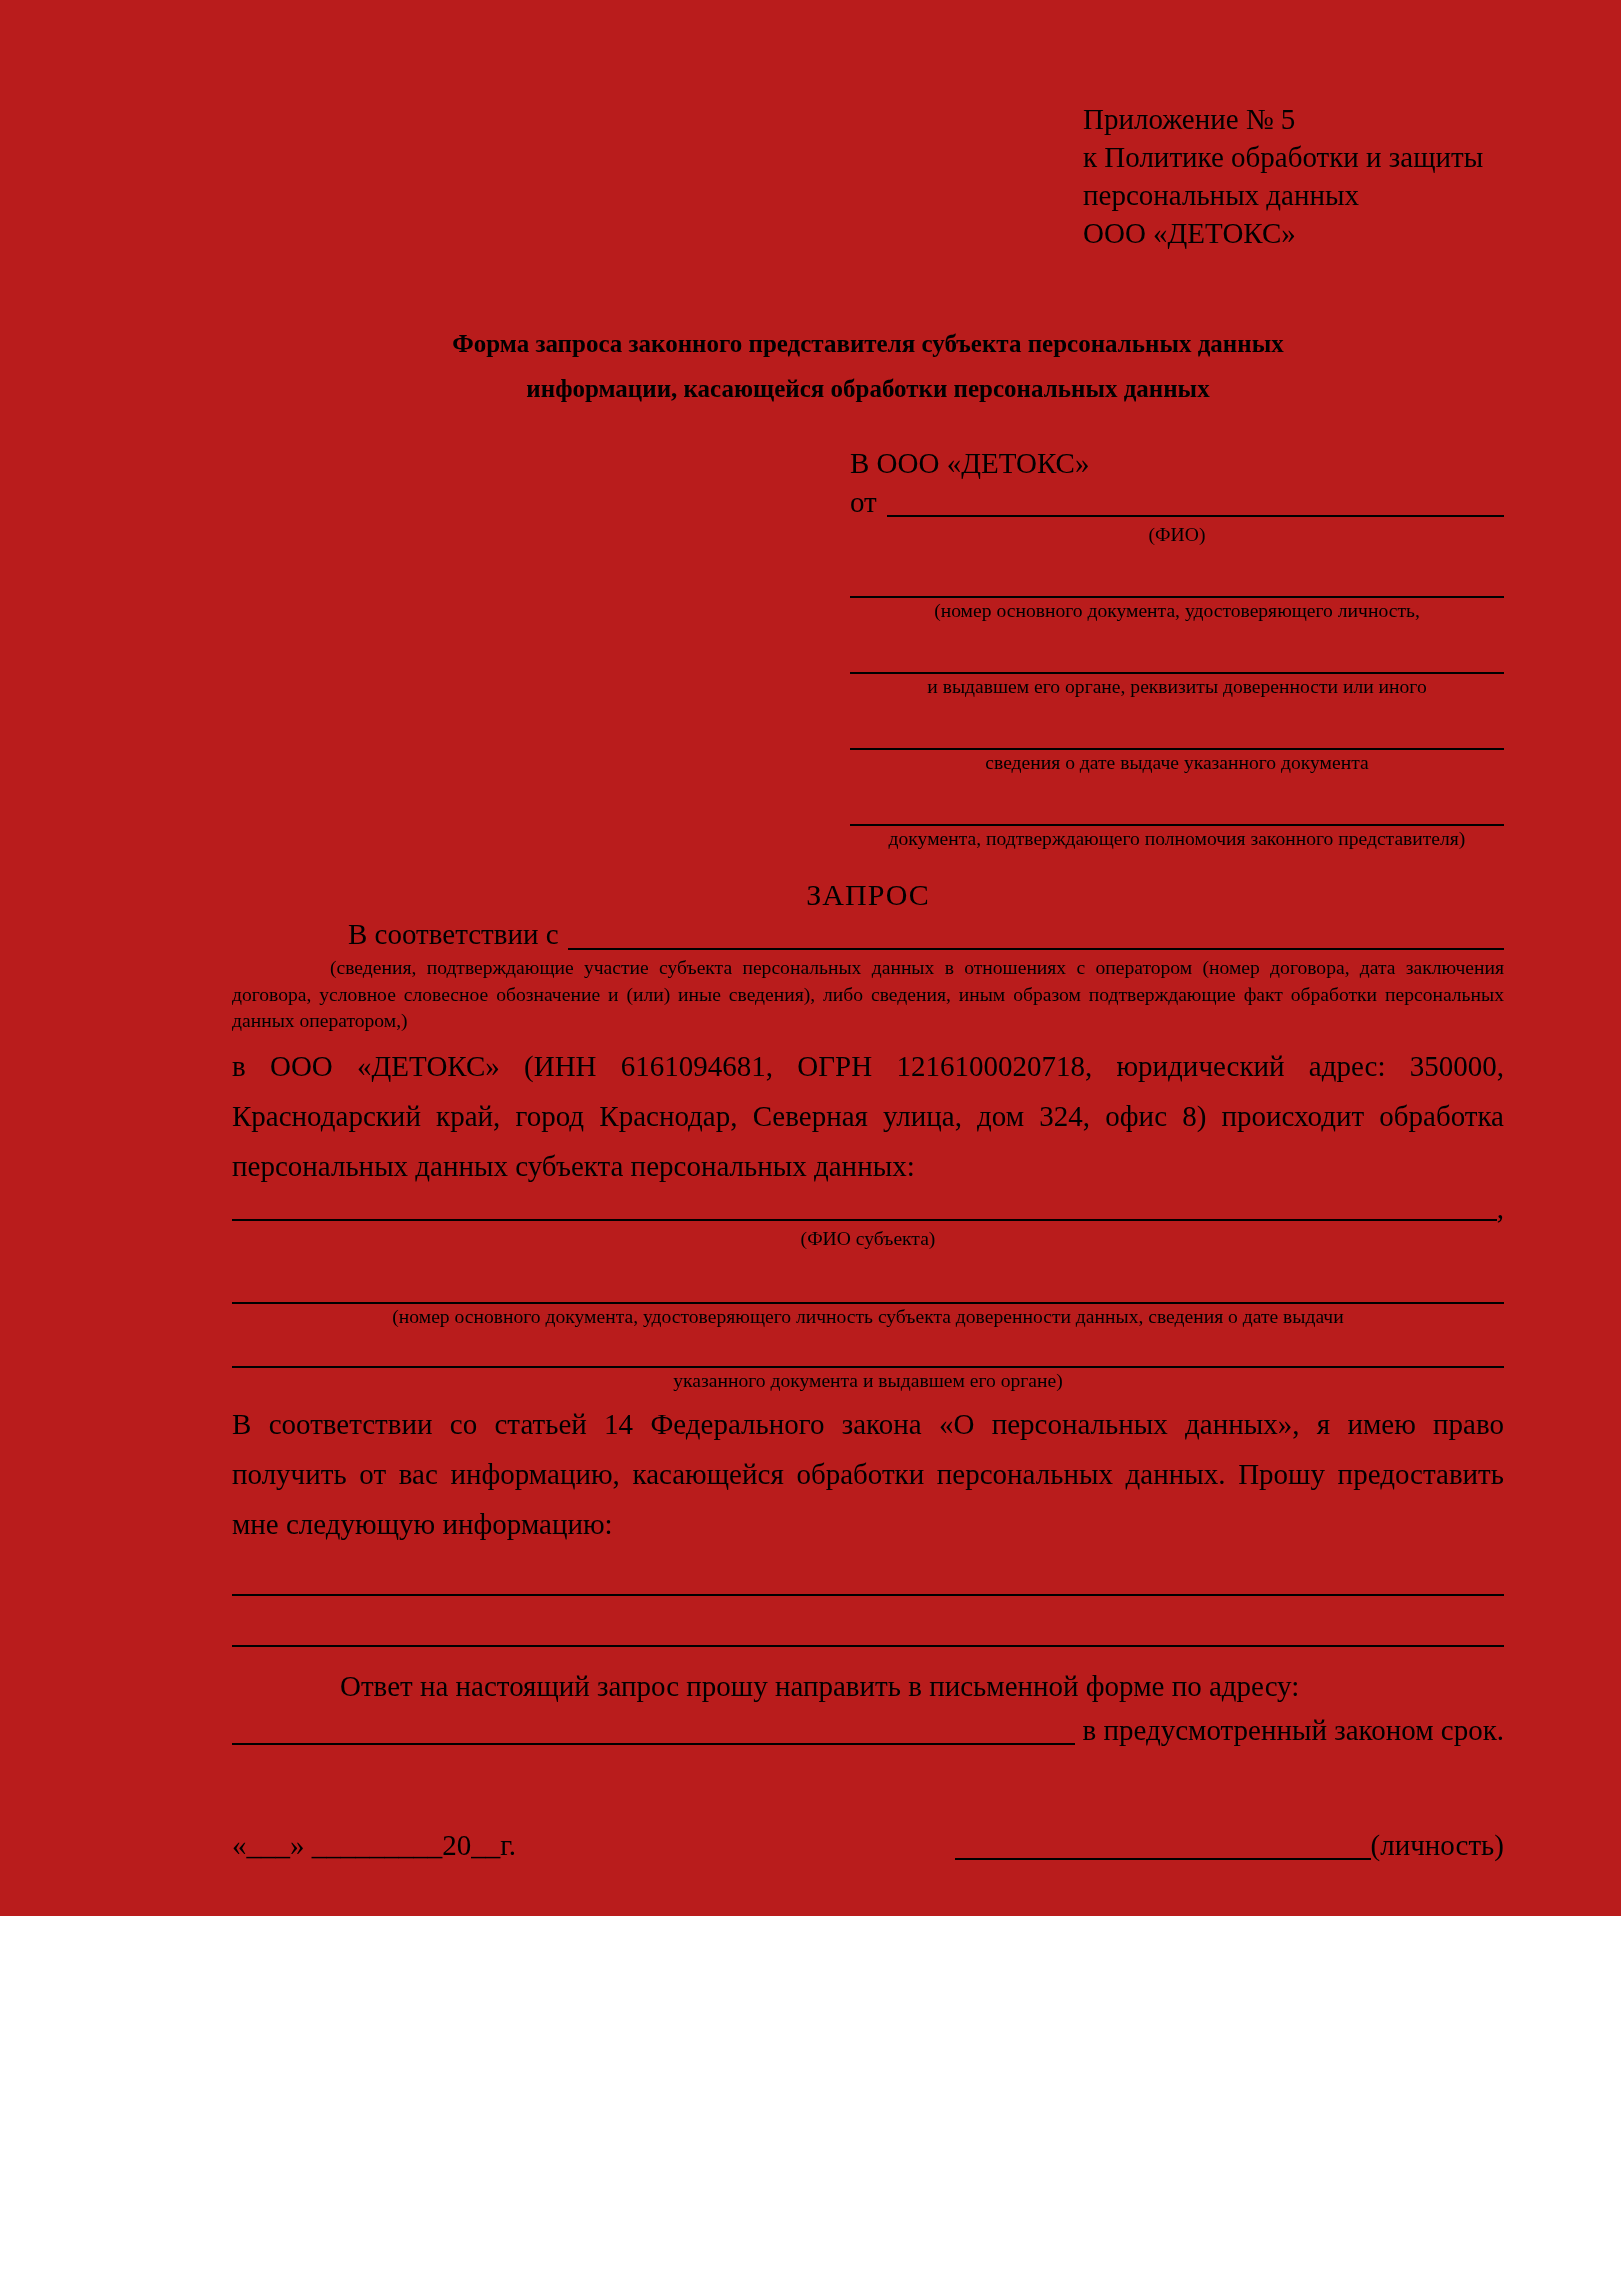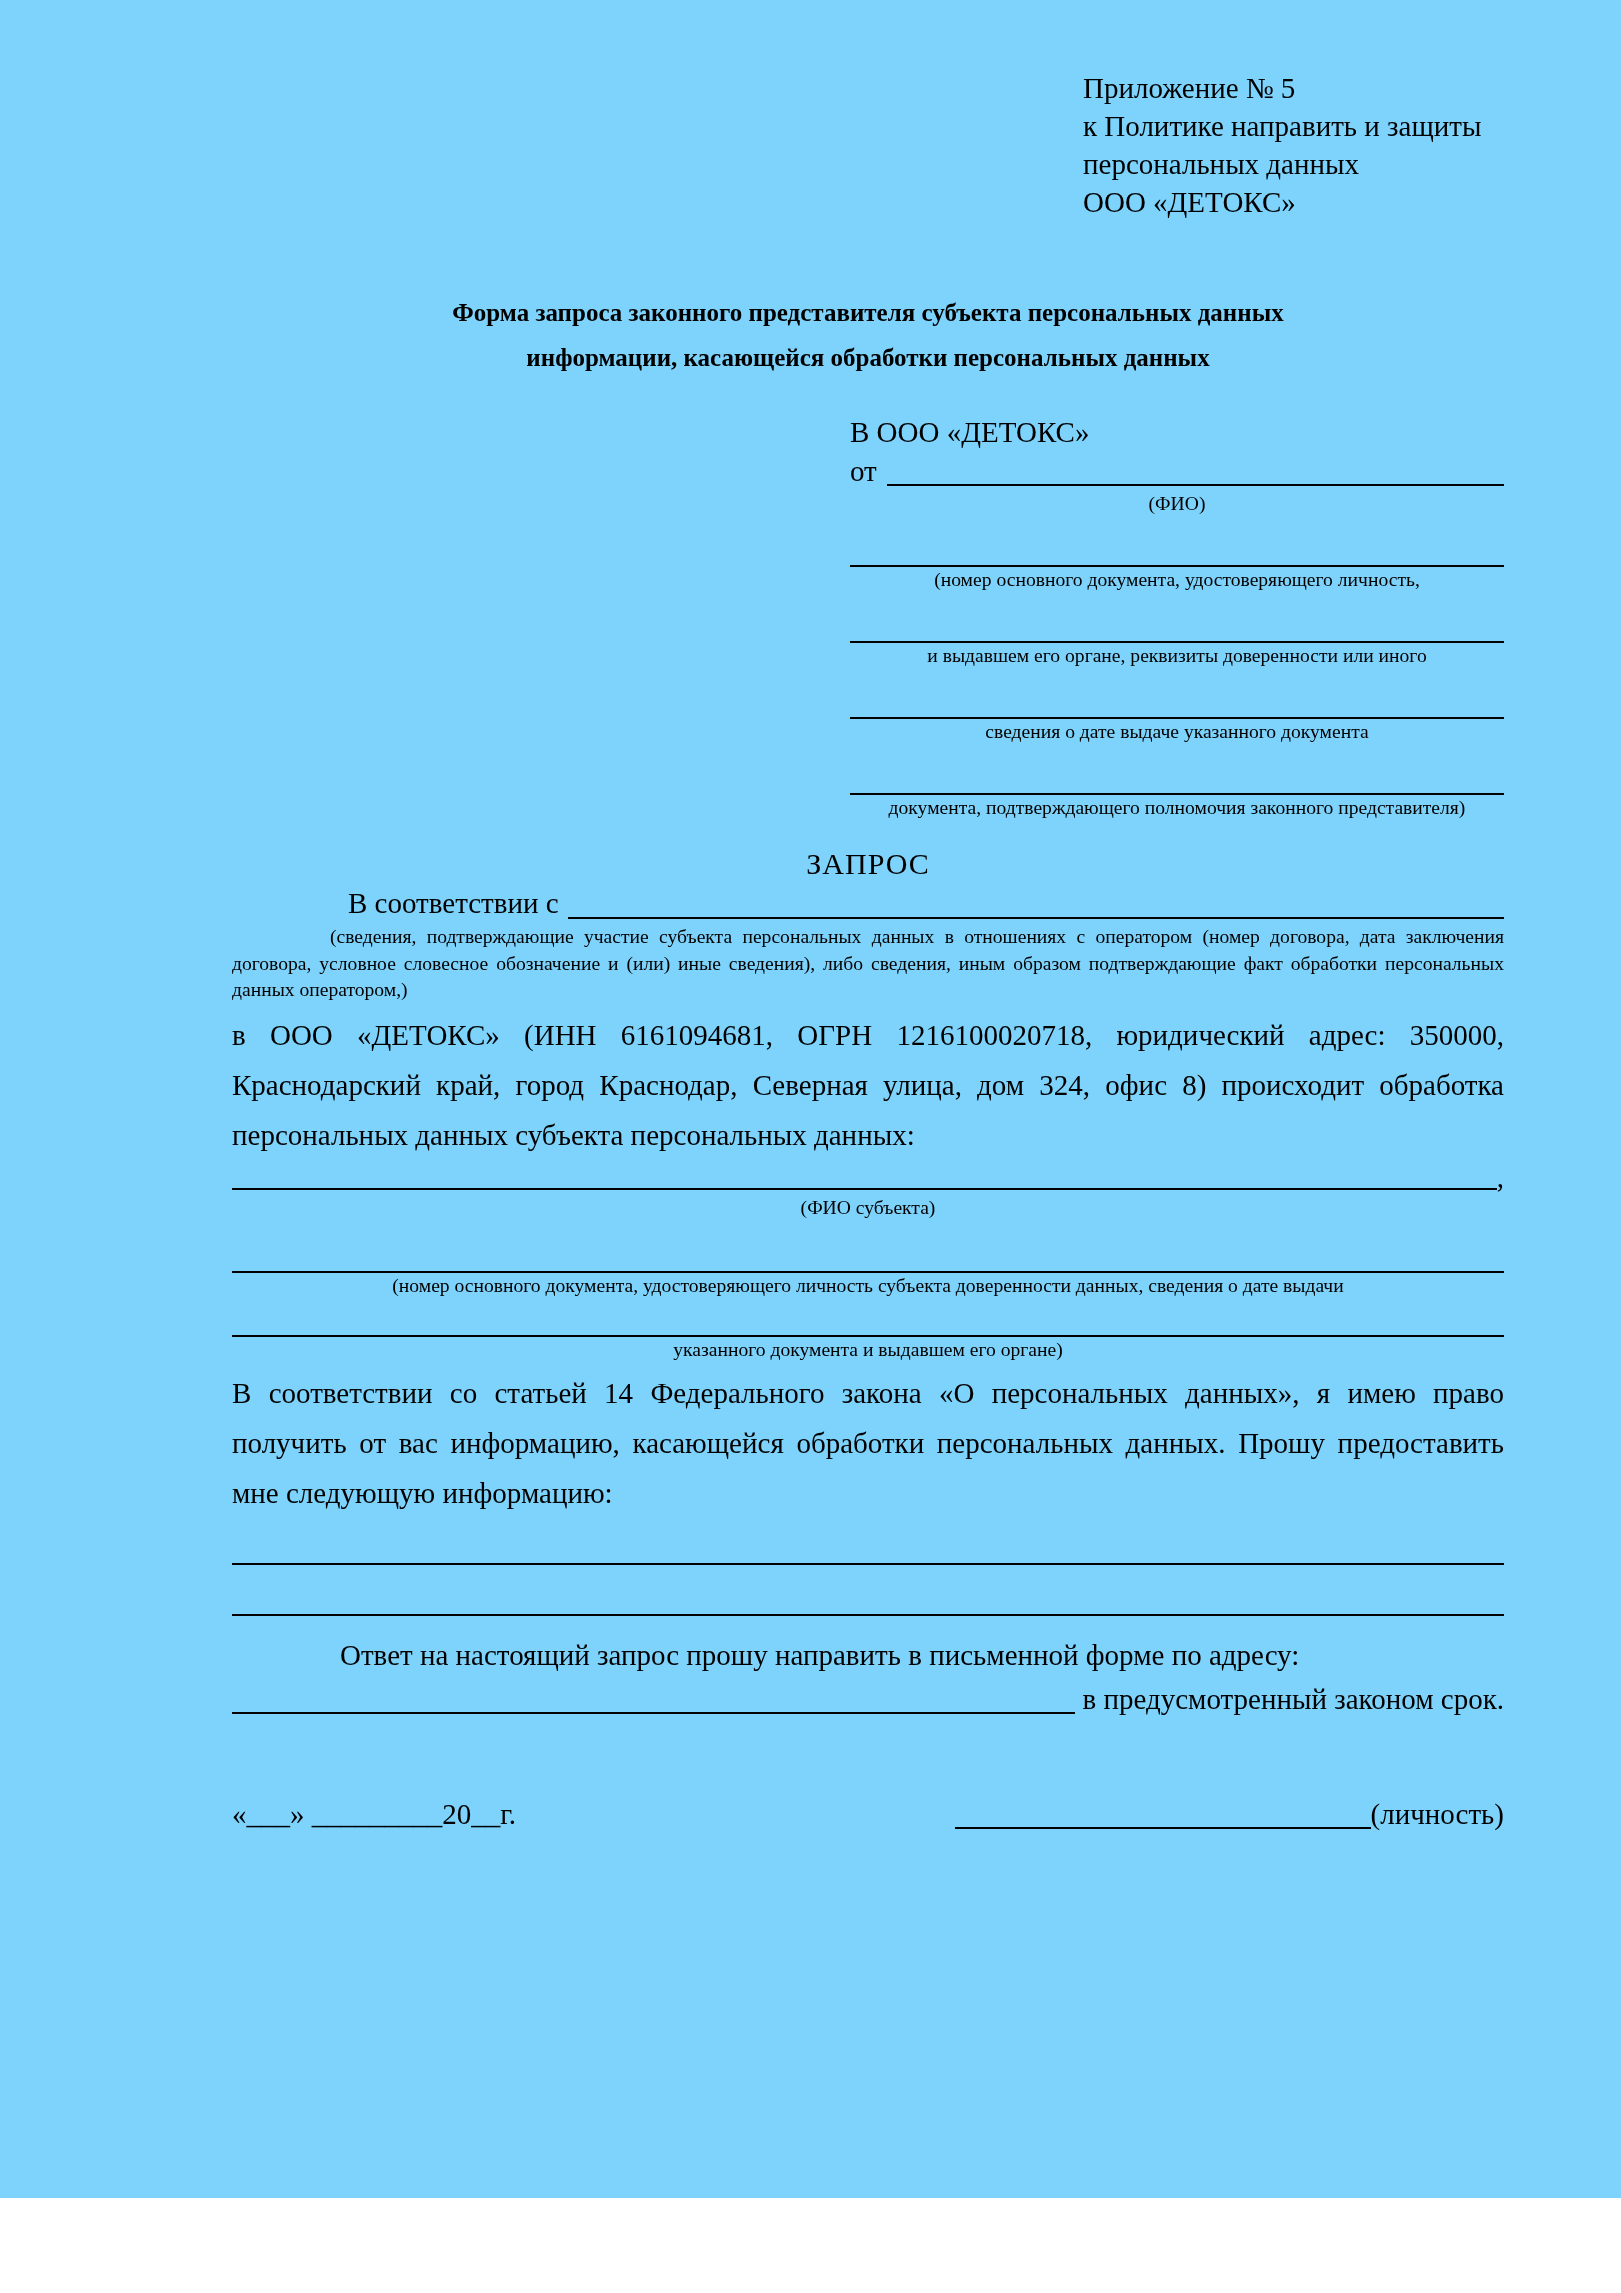--- a/index.html
+++ b/index.html
@@ -4,23 +4,23 @@
 <style>
   * { margin: 0; padding: 0; box-sizing: border-box; }
   html, body { background: #ffffff; }
   body {
     width: 1621px; height: 2294px;
     font-family: "Liberation Serif", "DejaVu Serif", serif;
     color: #000000;
   }
   .page {
     position: relative;
-    width: 1621px; height: 2198px;
-    background: #7dd3fc;
-    padding: 69px 117px 0 232px; 
+    width: 1621px; height: 1916px;
+    background: #b91c1c;
+    padding: 100px 117px 0 232px; 
     overflow: hidden;
   }
   
   .appendix { margin-left: 851px; font-size: 29px; line-height: 38px; }
   
   .title { margin-top: 69px; text-align: center; font-weight: bold; font-size: 25px; line-height: 45px; }
   .title-line { display: block; }
   
   .addressee { margin-top: 33px; margin-left: 618px; }
   .addr-to { font-size: 29px; line-height: 39px; }
@@ -57,21 +57,21 @@
   .signature-block .fill-line { margin-bottom: 4.9px; }
   .signature-caption { flex: 0 0 auto; }
 </style>
 </head>
 <body>
 
 <div class="page">
 
   <div class="appendix">
     <div>Приложение № 5</div>
-    <div>к Политике направить и защиты</div>
+    <div>к Политике обработки и защиты</div>
     <div>персональных данных</div>
     <div>ООО «ДЕТОКС»</div>
   </div>
 
   <h1 class="title">
     <span class="title-line">Форма запроса законного представителя субъекта персональных данных</span>
     <span class="title-line">информации, касающейся обработки персональных данных</span>
   </h1>
 
   <div class="addressee">

